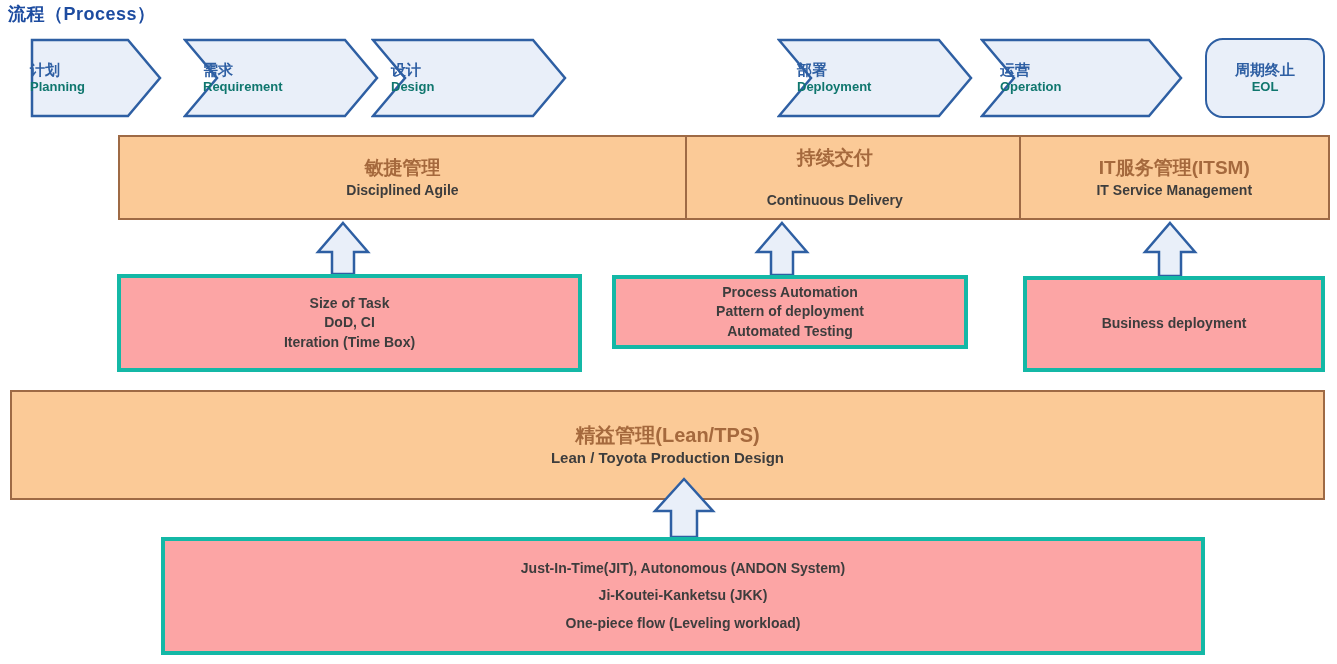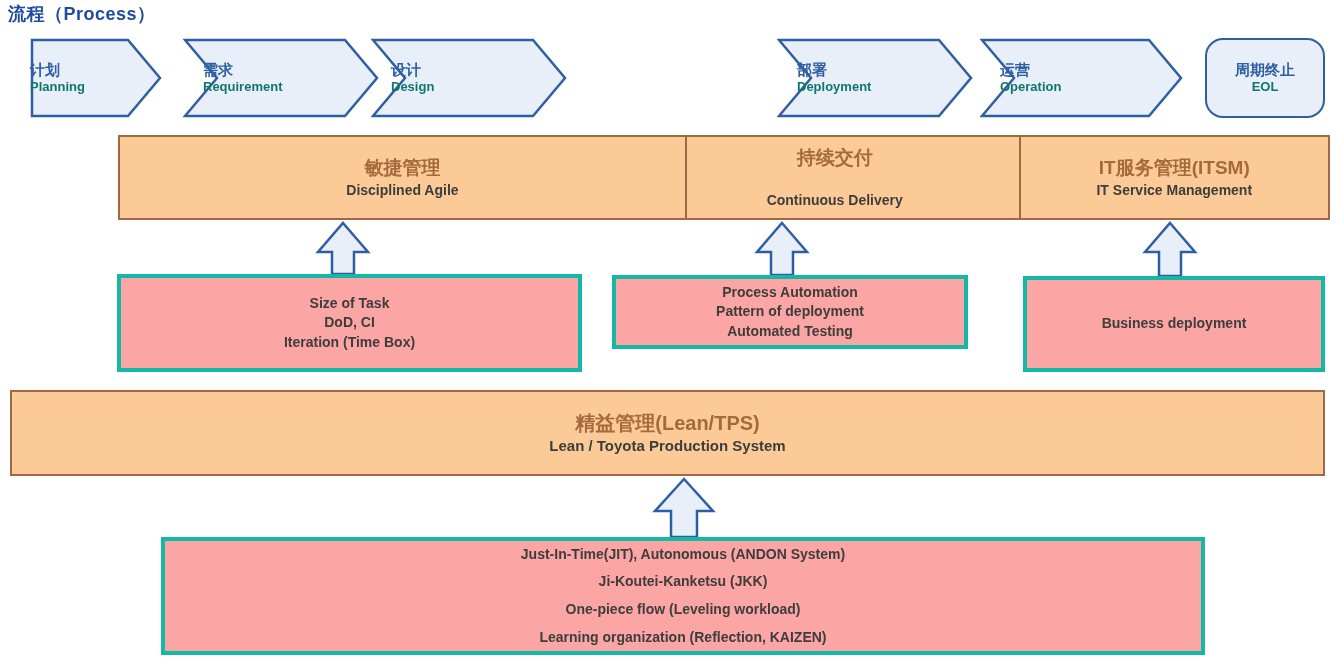--- a/index.html
+++ b/index.html
@@ -23,21 +23,21 @@
 
   
   .orange-bar{position:absolute;box-sizing:border-box;background:#fbca97;border:2px solid #9e6a45;display:flex;}
   .bar1{left:118px;top:135px;width:1212px;height:85px;}
   .bar1 .section{box-sizing:border-box;display:flex;flex-direction:column;align-items:center;justify-content:center;line-height:1.3;}
   .bar1 .section + .section{border-left:2px solid #9e6a45;}
   .s1{width:48.2%;} .s2{width:25.4%;gap:20px;} .s3{width:26.4%;margin-left:36px;}
   .o-cn{font-size:19px;font-weight:bold;color:#a5693d;}
   .o-en{font-size:14px;font-weight:600;color:#3d3d3d;}
 
-  .bar2{left:10px;top:390px;width:1315px;height:86px;flex-direction:column;align-items:center;justify-content:center;line-height:1.3;}
+  .bar2{left:10px;top:390px;width:1315px;height:110px;flex-direction:column;align-items:center;justify-content:center;line-height:1.3;}
   .bar2 .o-cn{font-size:20px;}
   .bar2 .o-en{font-size:15px;}
 
   
   .blue-box{position:absolute;box-sizing:border-box;background:#fca5a5;border:4px solid #14b8a6;
     display:flex;flex-direction:column;align-items:center;justify-content:center;line-height:1.4;}
   .blue-box .line{font-size:14px;font-weight:600;color:#3d3d3d;}
   .bb1{left:117px;top:274px;width:465px;height:98px;}
   .bb2{left:612px;top:275px;width:356px;height:74px;}
   .bb3{left:1023px;top:276px;width:302px;height:96px;}
@@ -142,27 +142,26 @@
     <div class="line">Process Automation</div>
     <div class="line">Pattern of deployment</div>
     <div class="line">Automated Testing</div>
   </div>
   <div class="blue-box bb3">
     <div class="line">Business deployment</div>
   </div>
 
   <div class="orange-bar bar2">
     <span class="o-cn">精益管理(Lean/TPS)</span>
-    <span class="o-en">Lean / Toyota Production System</span>
+    <span class="o-en">Lean / Toyota Production Design</span>
   </div>
 
   <svg class="up-arrow" style="left:650px;top:477px;" width="68" height="61" viewBox="0 0 68 61">
     <polygon points="34,2 63,34 47,34 47,60 21,60 21,34 5,34" fill="#e9eff9" stroke="#2e5fa3" stroke-width="2.5" stroke-linejoin="miter"></polygon>
   </svg>
 
   <div class="blue-box bb4">
     <div class="line">Just-In-Time(JIT), Autonomous (ANDON System)</div>
     <div class="line">Ji-Koutei-Kanketsu (JKK)</div>
     <div class="line">One-piece flow (Leveling workload)</div>
-    <div class="line">Learning organization (Reflection, KAIZEN)</div>
   </div>
 
 </div>
 
 </body></html>

